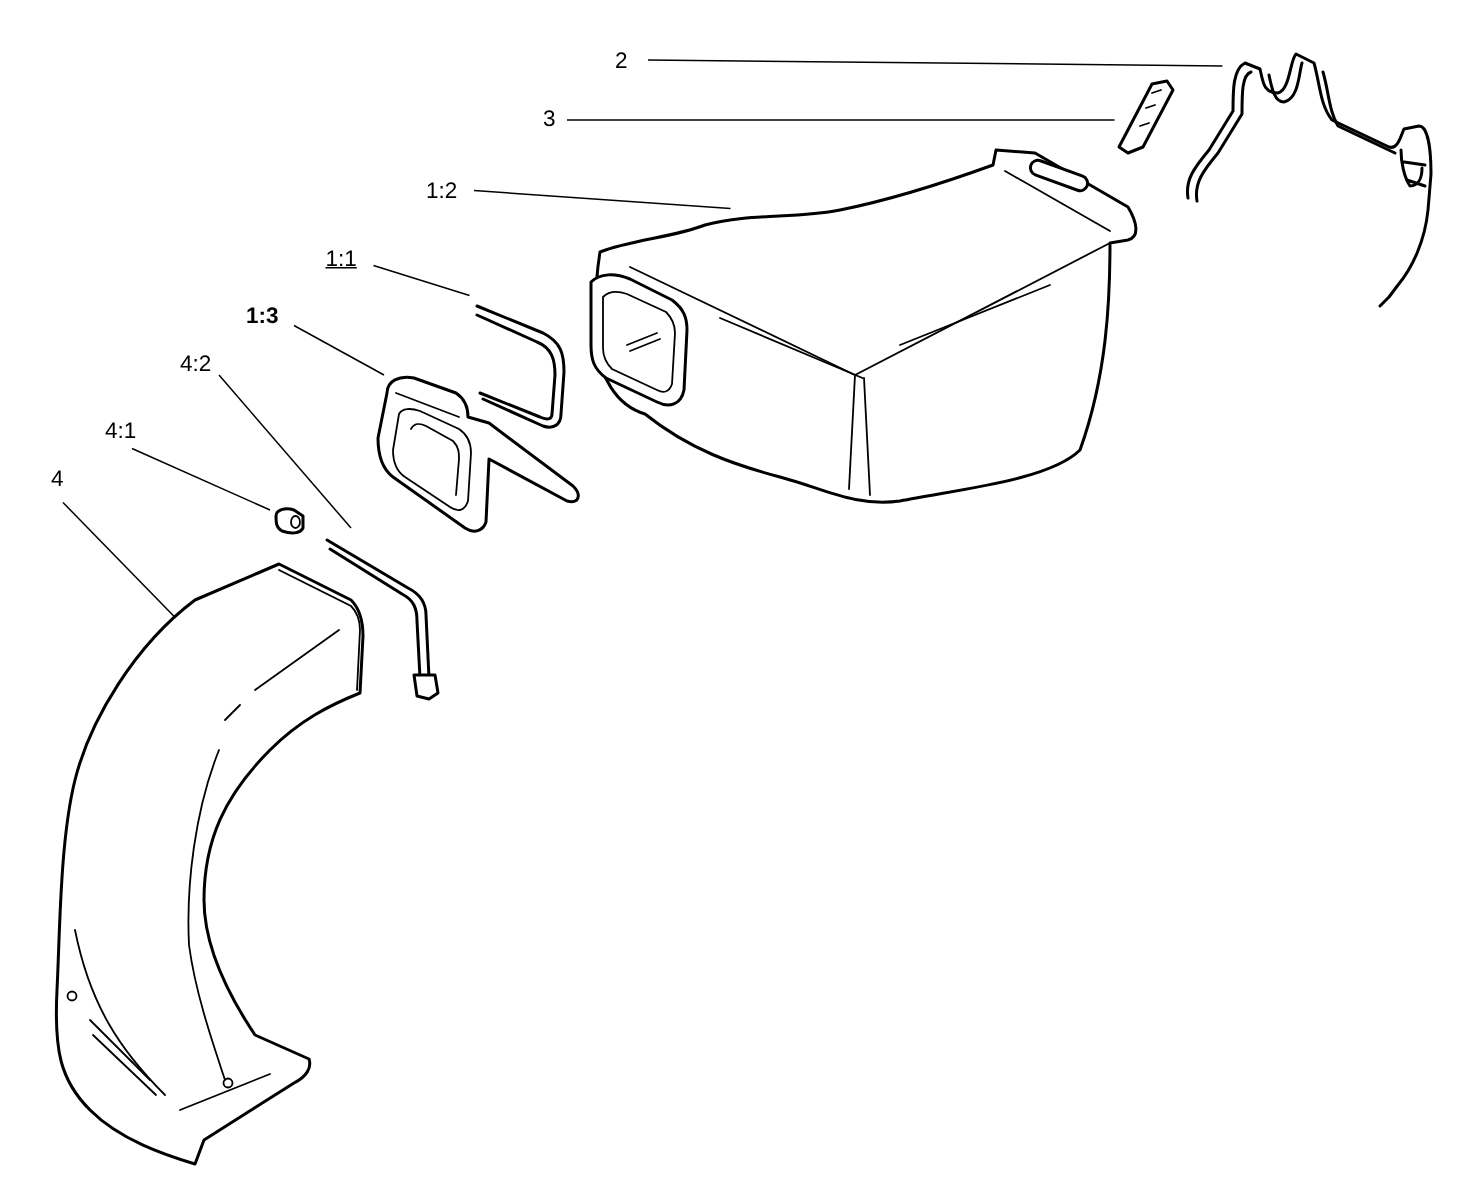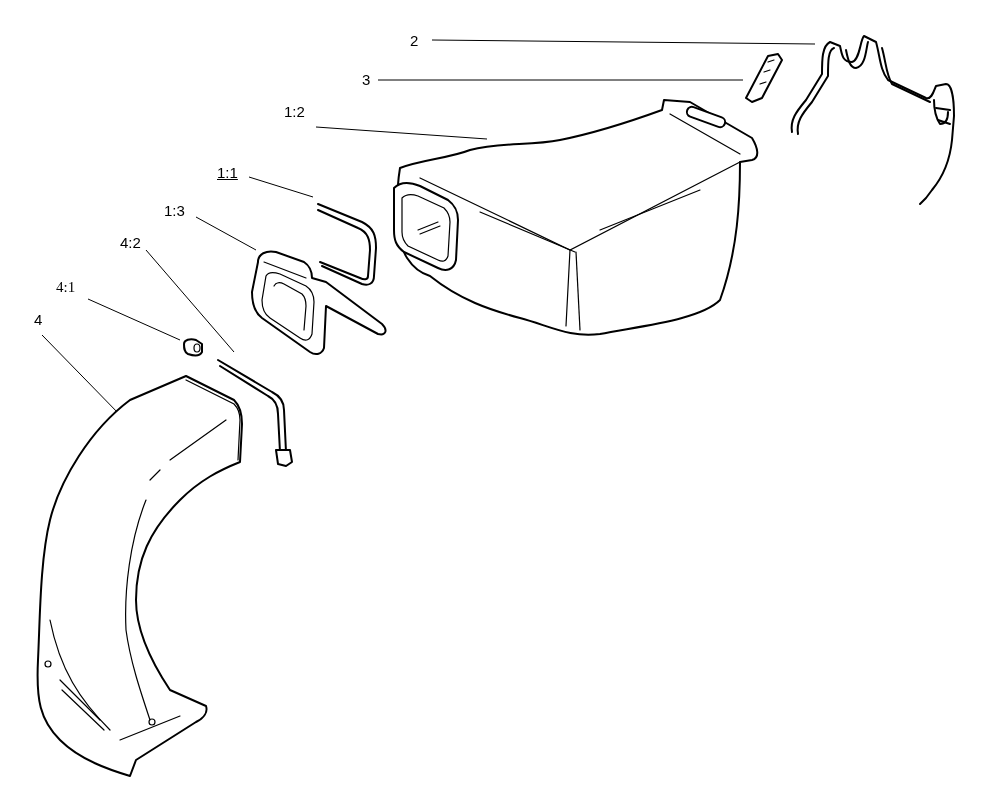--- a/index.html
+++ b/index.html
@@ -88,19 +88,19 @@
       <path class="thin" d="M50,620 C60,670 80,700 110,730"></path>
       <path class="thin" d="M60,680 L100,720 M62,690 L104,730"></path>
       <path class="thin" d="M120,740 L180,716"></path>
       <circle class="thin" cx="48" cy="664" r="3"></circle>
       <circle class="thin" cx="152" cy="722" r="3"></circle>
     </g>
   </svg>
 
   <span class="label" style="left:410px; top:33px;">2</span>
   <span class="label" style="left:362px; top:72px;">3</span>
-  <span class="label" style="left:284px; top:104px;">1:2</span>
+  <span class="label" style="left:284px; top:120px;">1:2</span>
   <span class="label" style="left:217px; top:165px;text-decoration:underline;">1:1</span>
-  <span class="label" style="left:164px; top:203px;">1:3</span>
+  <span class="label" style="left:164px; top:203px;font-weight:bold;">1:3</span>
   <span class="label" style="left:120px; top:235px;text-align:right;">4:2</span>
-  <span class="label" style="left:56px; top:280px;font-family:Liberation Serif, serif;">4:1</span>
+  <span class="label" style="left:70px; top:280px;">4:1</span>
   <span class="label" style="left:34px; top:312px;">4</span>
 </div>
 
 </body></html>

